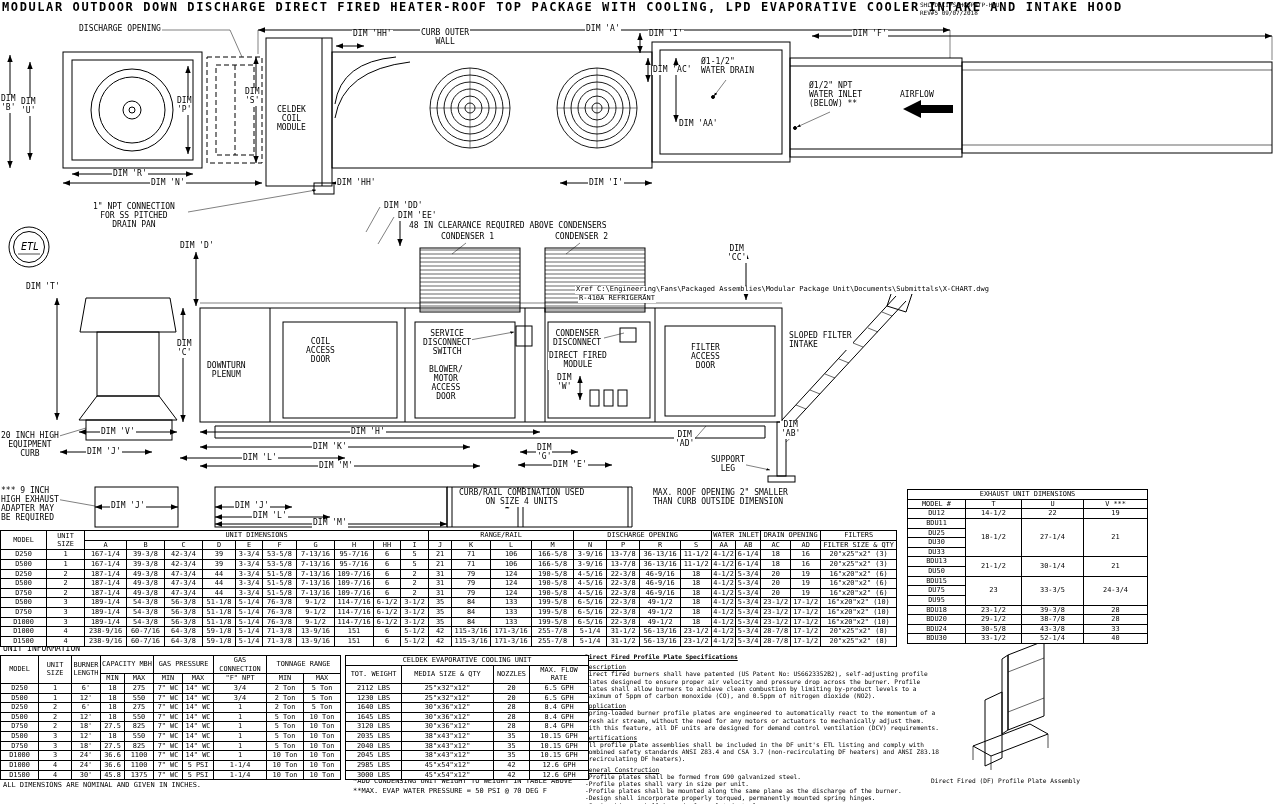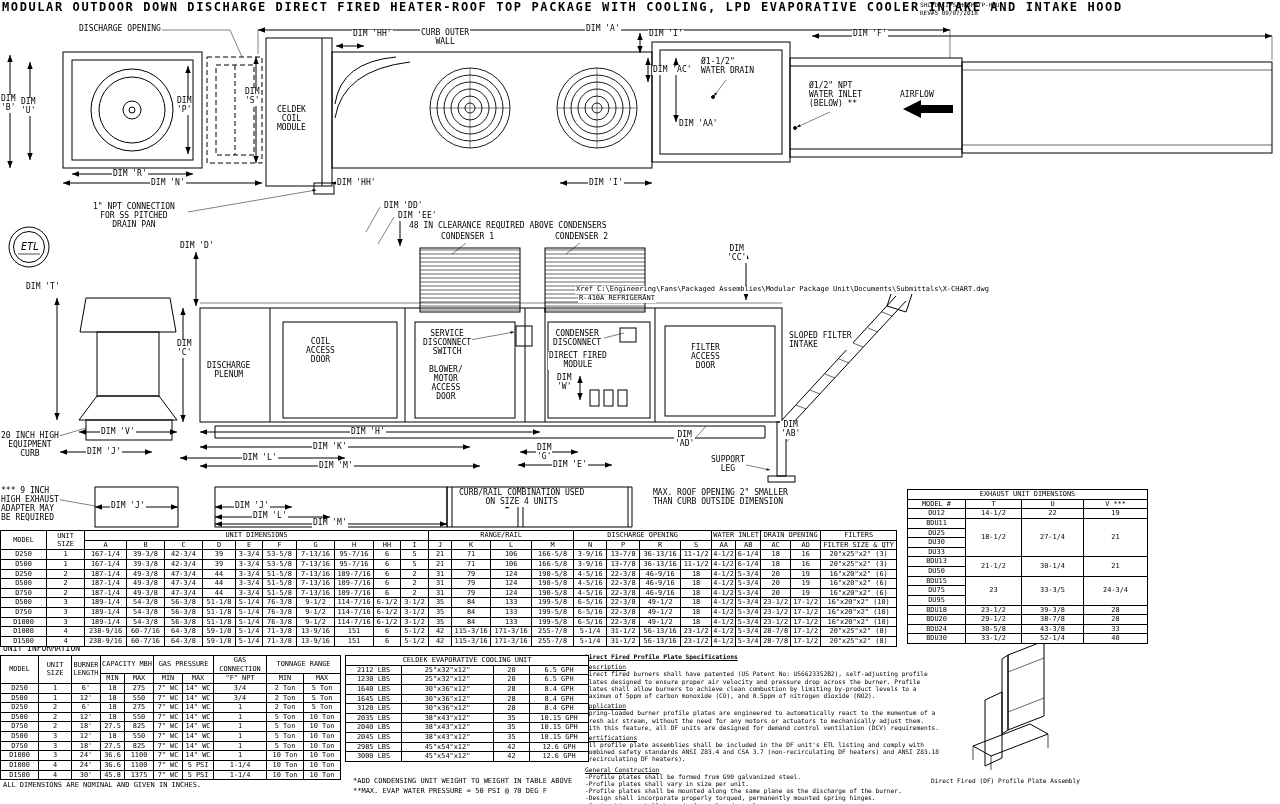--- a/index.html
+++ b/index.html
@@ -249,21 +249,21 @@
 <div class="lbl" style="left:440px;top:233px">CONDENSER 1</div>
 <div class="lbl" style="left:554px;top:233px">CONDENSER 2</div>
 <div class="lbl c" style="left:726px;top:245px">DIM
 'CC'</div>
 <div class="lbl s7" style="left:575px;top:286px">Xref C:\Engineering\Fans\Packaged Assemblies\Modular Package Unit\Documents\Submittals\X-CHART.dwg</div>
 <div class="lbl s7" style="left:578px;top:295px">R-410A REFRIGERANT</div>
 <div class="lbl" style="left:25px;top:283px">DIM 'T'</div>
 <div class="lbl" style="left:179px;top:242px">DIM 'D'</div>
 <div class="lbl c" style="left:176px;top:340px">DIM
 'C'</div>
-<div class="lbl c" style="left:206px;top:362px">DISCHARGE
+<div class="lbl c" style="left:206px;top:362px">DOWNTURN
 PLENUM</div>
 <div class="lbl c" style="left:305px;top:338px">COIL
 ACCESS
 DOOR</div>
 <div class="lbl c" style="left:422px;top:330px">SERVICE
 DISCONNECT
 SWITCH</div>
 <div class="lbl c" style="left:428px;top:366px">BLOWER/
 MOTOR
 ACCESS
@@ -900,20 +900,26 @@
   <colgroup>
         <col style="width:56px">
         <col style="width:92px">
         <col style="width:36px">
         <col style="width:59px">
       </colgroup>
   <thead>
     <tr>
           <th colspan="4">CELDEK EVAPORATIVE COOLING UNIT</th>
         </tr>
+    <tr>
+      <th>TOT. WEIGHT</th>
+      <th>MEDIA SIZE &amp; QTY</th>
+      <th>NOZZLES</th>
+      <th>MAX. FLOW RATE</th>
+    </tr>
   </thead>
   <tbody>
         <tr>
           <td>2112 LBS</td>
           <td>25"x32"x12"</td>
           <td>20</td>
           <td>6.5 GPH</td>
         </tr>
         <tr>
           <td>1230 LBS</td>

